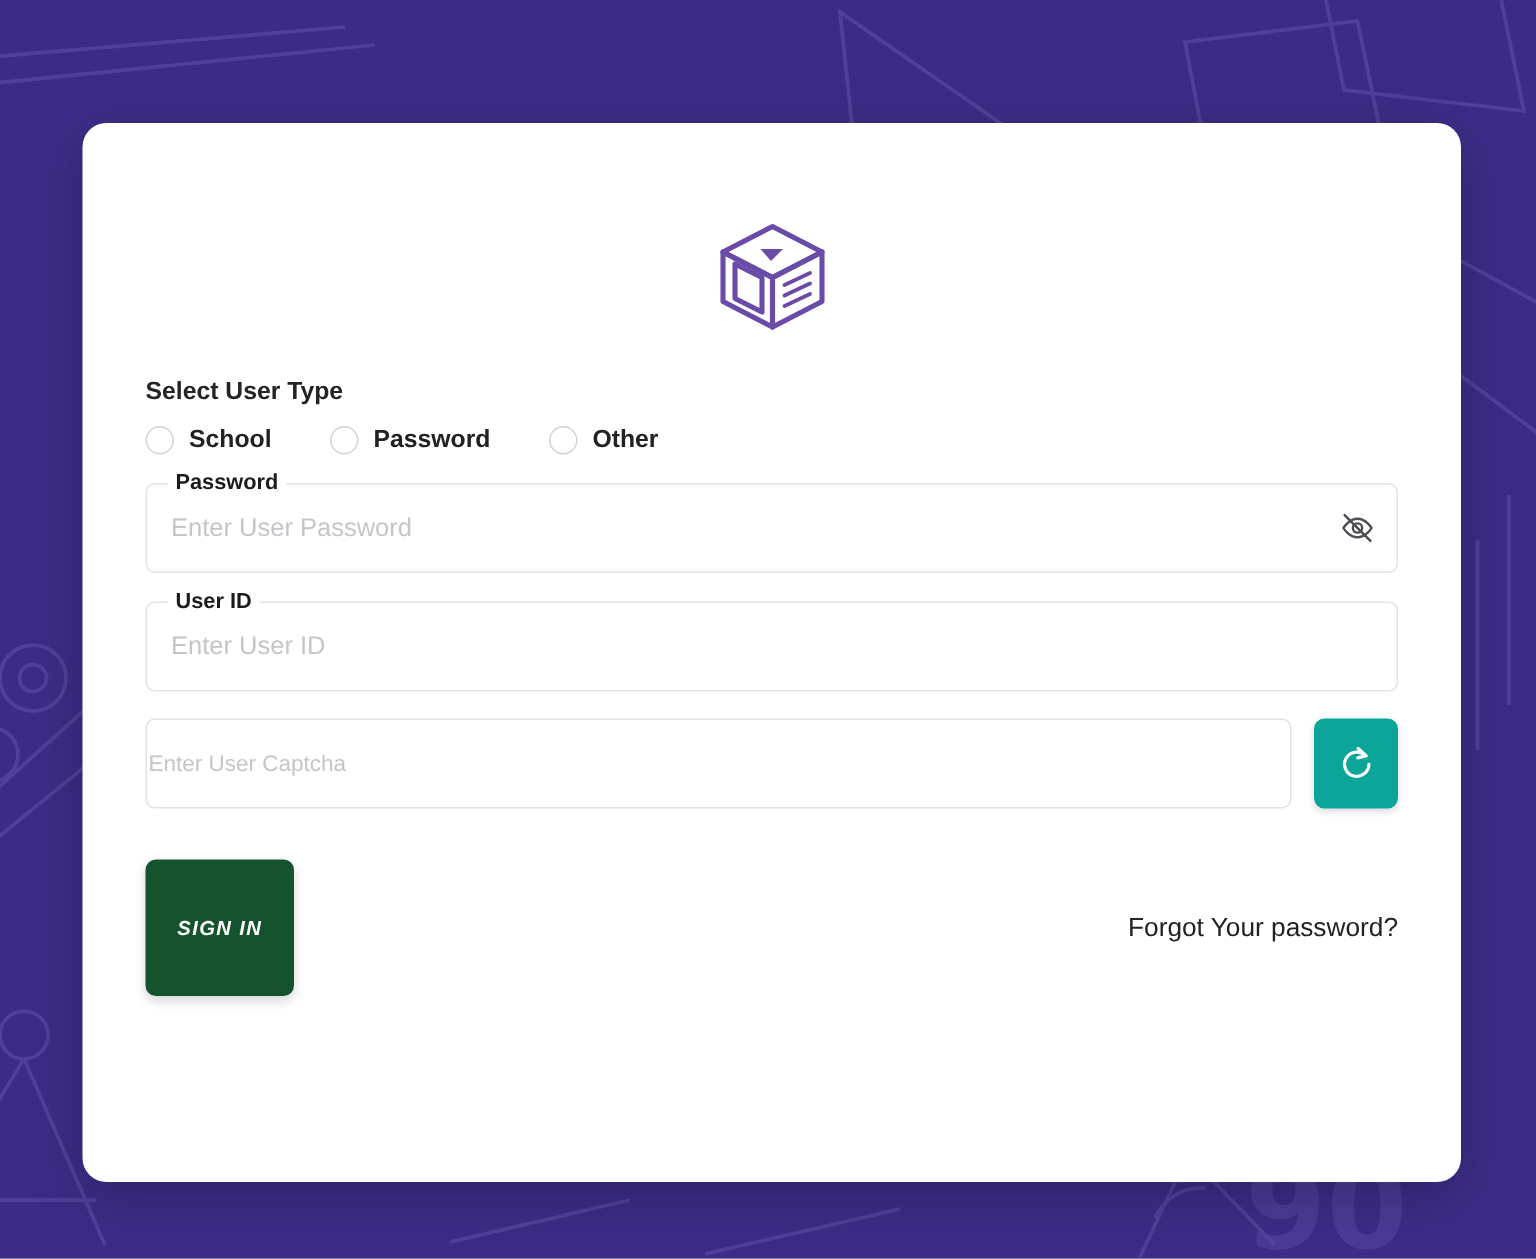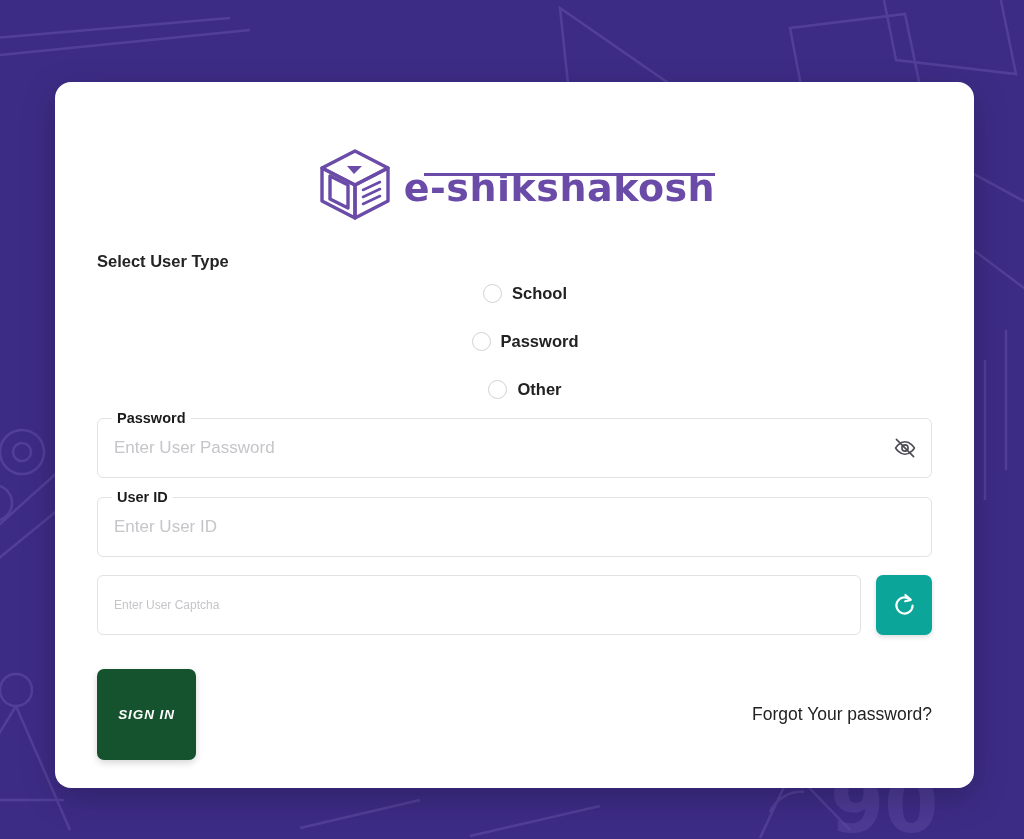--- a/index.html
+++ b/index.html
@@ -75,22 +75,21 @@
   .section-label {
     font-size: 16.5px;
     font-weight: 700;
     color: #242424;
     margin: 20px 0 0 21px;
   }
   .radio-row {
     display: flex;
     align-items: center;
     margin: 13px 0 0 21px;
-    gap: 29px;
-    flex-direction: column;
+    gap: 39px;
   }
   .radio-opt {
     display: flex;
     align-items: center;
     gap: 10px;
     cursor: pointer;
   }
   .radio-dot {
     width: 19px;
     height: 19px;
@@ -193,23 +192,23 @@
     pointer-events: none;
   }
   .captcha-box input {
     position: absolute;
     inset: 0;
     width: 100%;
     height: 100%;
     border: 0;
     outline: 0;
     background: transparent;
-    padding: 0 17px;
+    padding: 0 2px;
     font-family: "Liberation Sans", sans-serif;
-    font-size: 12px;
+    font-size: 15px;
     color: #2b2b2b;
   }
   .captcha-box input::placeholder { color: #c5c5ca; }
 
   .refresh-btn {
     width: 56px;
     height: 60px;
     flex: none;
     background: #0ba699;
     border: 0;
@@ -311,21 +310,20 @@
       </g>
 
       <path d="M33 19 L48 19 L40 27 Z" fill="#6b4ba8"></path>
 
       <g stroke="#6b4ba8" stroke-width="2.6" stroke-linecap="round">
         <path d="M49 43 L66 35"></path>
         <path d="M49 50 L66 42"></path>
         <path d="M49 57 L66 49"></path>
       </g>
     </svg>
-    <span class="logo-word">e-shikshakosh</span>
   </div>
 
   <div class="section-label">Select User Type</div>
 
   <div class="radio-row">
     <label class="radio-opt">
       <span class="radio-dot"></span>
       <span class="radio-text">School</span>
     </label>
     <label class="radio-opt">

